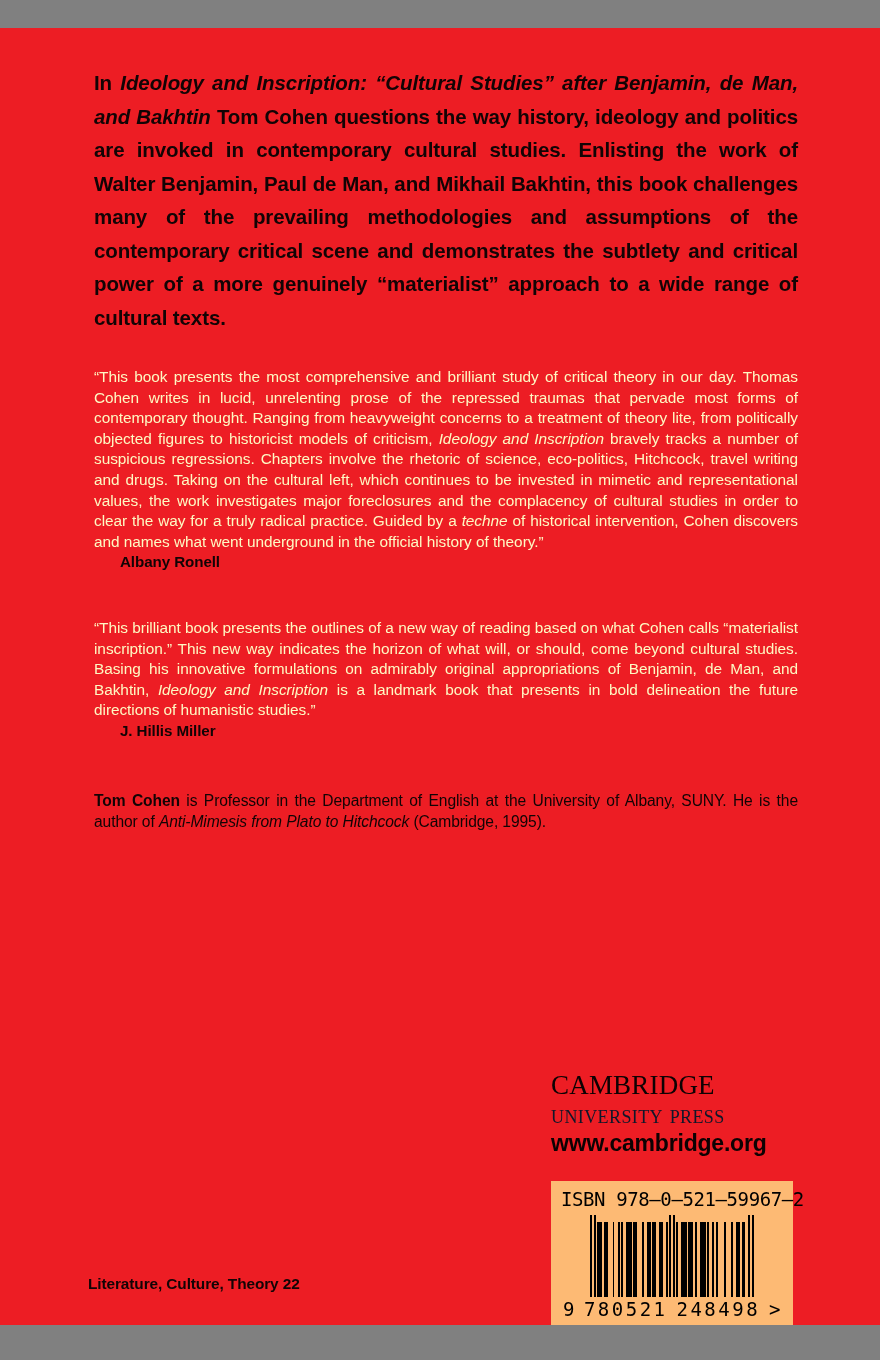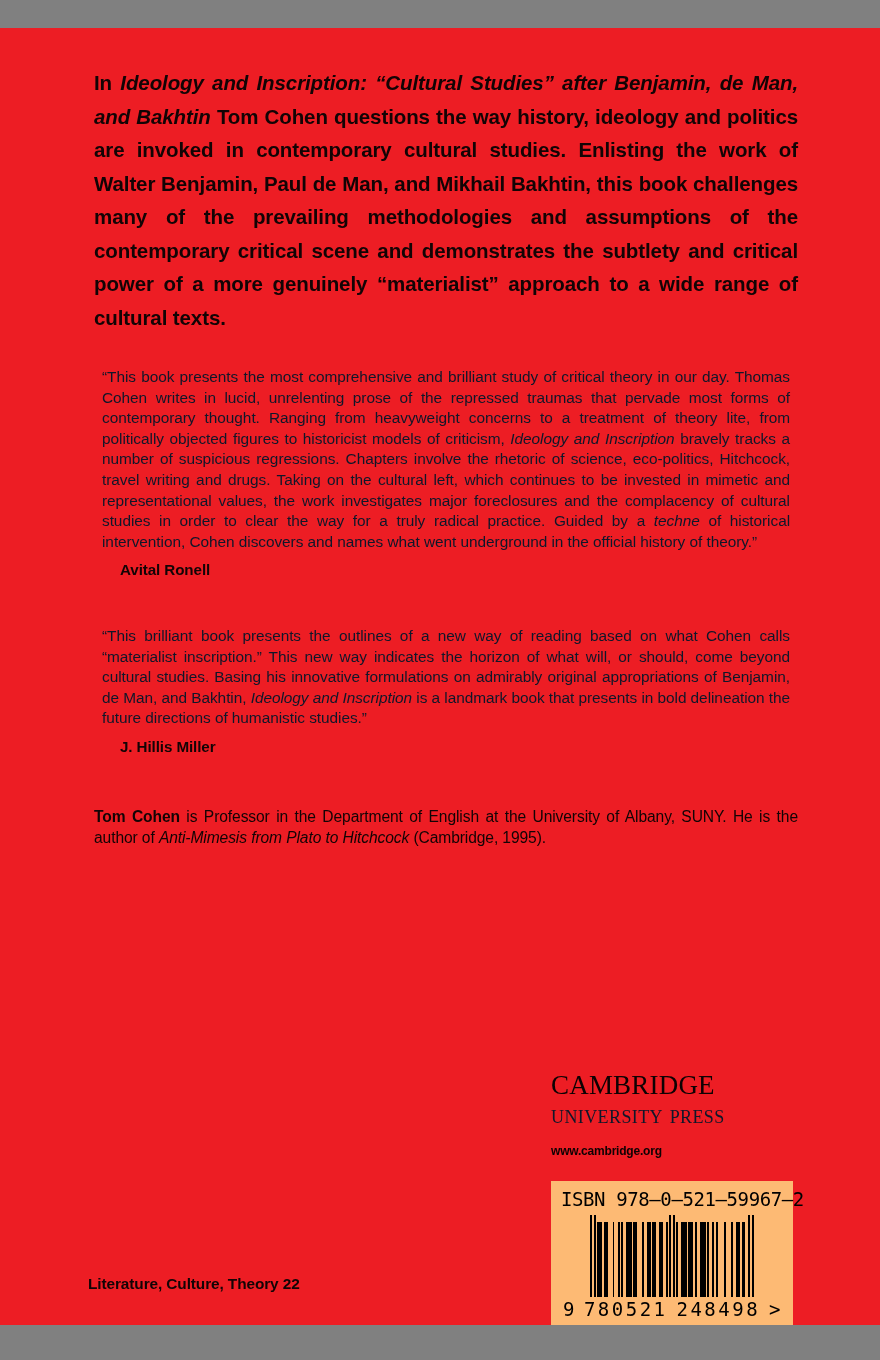--- a/index.html
+++ b/index.html
@@ -47,26 +47,26 @@
     letter-spacing: -0.1px;
     margin: 0;
   }
   .blurb i { font-style: italic; }
 
   
   .reviews {
     margin-top: 33px;
   }
   .quote {
-    color: #0f172a;
+    color: #fef9c3;
     font-size: 15.4px;
     line-height: 20.6px;
     text-align: justify;
     text-justify: inter-word;
-    margin: 8px;
+    margin: 0;
     letter-spacing: -0.05px;
   }
   .quote i { font-style: italic; }
   .attrib {
     color: #120405;
     font-size: 15.2px;
     font-weight: bold;
     line-height: 20.6px;
     margin: 0 0 0 26px;
     letter-spacing: -0.1px;
@@ -108,25 +108,25 @@
     color: #0f172a;
     font-size: 25px;
     line-height: 28px;
     letter-spacing: 0.4px;
     font-variant: small-caps;
     text-transform: lowercase;
     white-space: nowrap;
   }
   .pub-url {
     color: #0D0203;
-    font-size: 12px;
+    font-size: 23px;
     font-weight: bold;
     line-height: 24px;
     letter-spacing: -0.2px;
-    margin-top: 10px;
+    margin-top: 2px;
   }
 
   
   .barcode-box {
     position: absolute;
     left: 551px;
     top: 1153px;
     width: 242px;
     height: 152px;
     background: #fdba74;
@@ -184,21 +184,21 @@
   <div class="cover">
 
     <div class="inner">
 
       <p class="blurb"><span>In </span><i>Ideology and Inscription: “Cultural Studies” after Benjamin, de Man, and Bakhtin</i><span> Tom Cohen questions the way history, ideology and politics are invoked in contemporary cultural studies. Enlisting the work of Walter Benjamin, Paul de Man, and Mikhail Bakhtin, this book challenges many of the prevailing methodologies and assumptions of the contemporary critical scene and demonstrates the subtlety and critical power of a more genuinely “materialist” approach to a wide range of cultural texts.</span></p>
 
       <div class="reviews">
 
         <div class="quote-block">
           <p class="quote"><span>“This book presents the most comprehensive and brilliant study of critical theory in our day. Thomas Cohen writes in lucid, unrelenting prose of the repressed traumas that pervade most forms of contemporary thought. Ranging from heavyweight concerns to a treatment of theory lite, from politically objected figures to historicist models of criticism, </span><i>Ideology and Inscription</i><span> bravely tracks a number of suspicious regressions. Chapters involve the rhetoric of science, eco-politics, Hitchcock, travel writing and drugs. Taking on the cultural left, which continues to be invested in mimetic and representational values, the work investigates major foreclosures and the complacency of cultural studies in order to clear the way for a truly radical practice. Guided by a </span><i>techne</i><span> of historical intervention, Cohen discovers and names what went underground in the official history of theory.”</span></p>
-          <p class="attrib">Avital Ronell</p>
+          <p class="attrib">Albany Ronell</p>
         </div>
 
         <div class="quote-block">
           <p class="quote"><span>“This brilliant book presents the outlines of a new way of reading based on what Cohen calls “materialist inscription.” This new way indicates the horizon of what will, or should, come beyond cultural studies. Basing his innovative formulations on admirably original appropriations of Benjamin, de Man, and Bakhtin, </span><i>Ideology and Inscription</i><span> is a landmark book that presents in bold delineation the future directions of humanistic studies.”</span></p>
           <p class="attrib">J. Hillis Miller</p>
         </div>
 
       </div>
 
       <p class="bio"><b>Tom Cohen</b><span> is Professor in the Department of English at the University of Albany, SUNY. He is the author of </span><i>Anti-Mimesis from Plato to Hitchcock</i><span> (Cambridge, 1995).</span></p>

